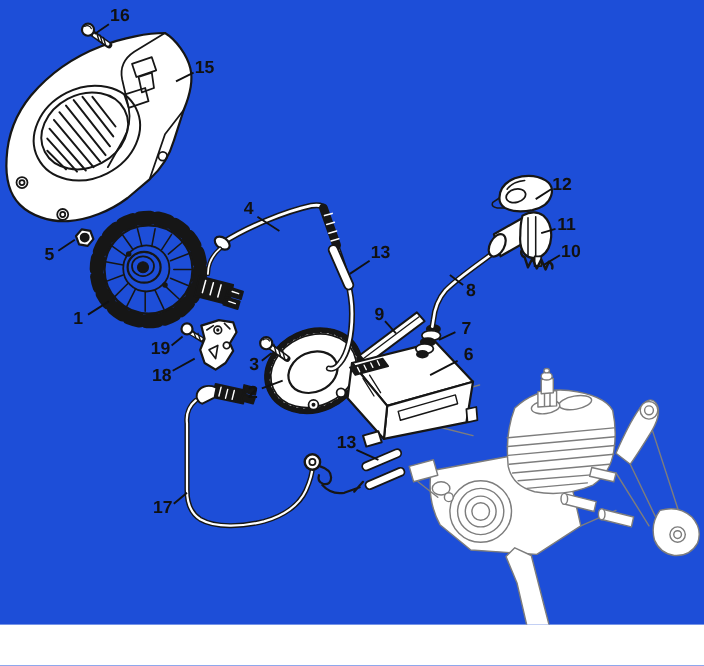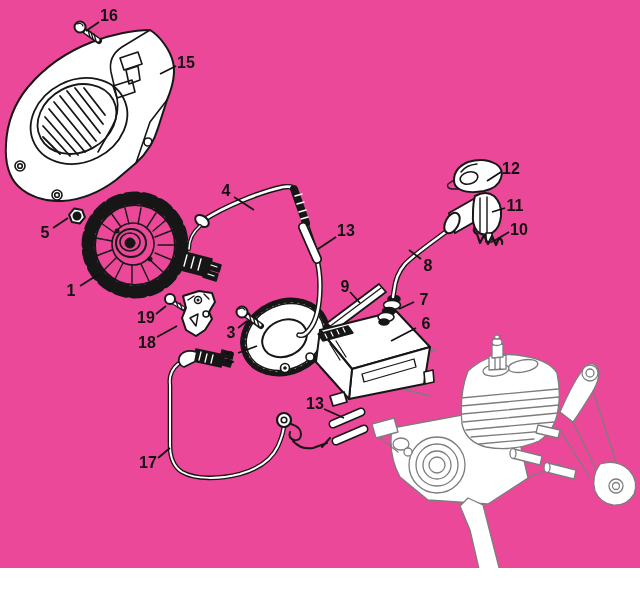--- a/index.html
+++ b/index.html
@@ -1,16 +1,16 @@
 <!DOCTYPE html>
 <html><head>
 <meta charset="utf-8">
 <style>
   html,body{margin:0;padding:0;background:#ffffff;}
-  #stage{position:relative;width:640px;height:568px;background:#ec4899;overflow:hidden;
+  #stage{position:relative;width:640px;height:568px;background:#1d4ed8;overflow:hidden;
          font-family:"Liberation Sans", sans-serif;text-decoration:underline;}
   svg{display:block;}
   .callout-text{font-family:"Liberation Sans", sans-serif;font-weight:700;}
 </style>
 </head>
 <body>
 
 <div id="stage">
 <svg id="art" width="640" height="605" viewBox="0 0 640 605">
 

